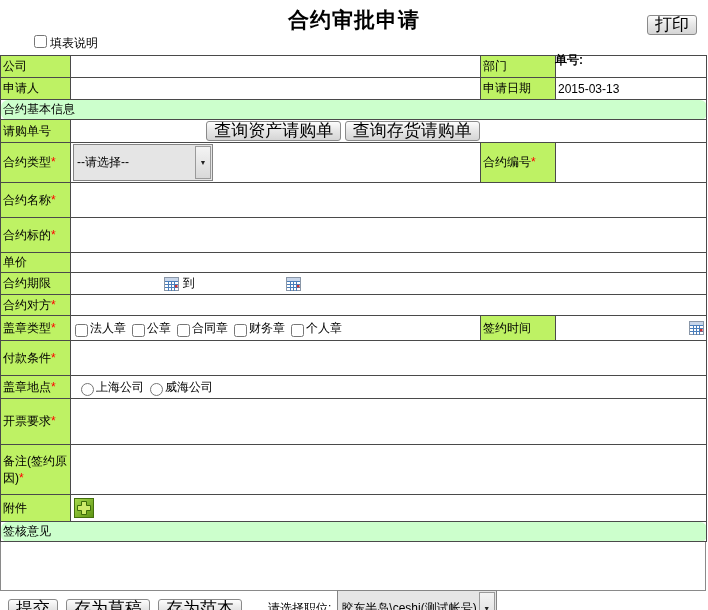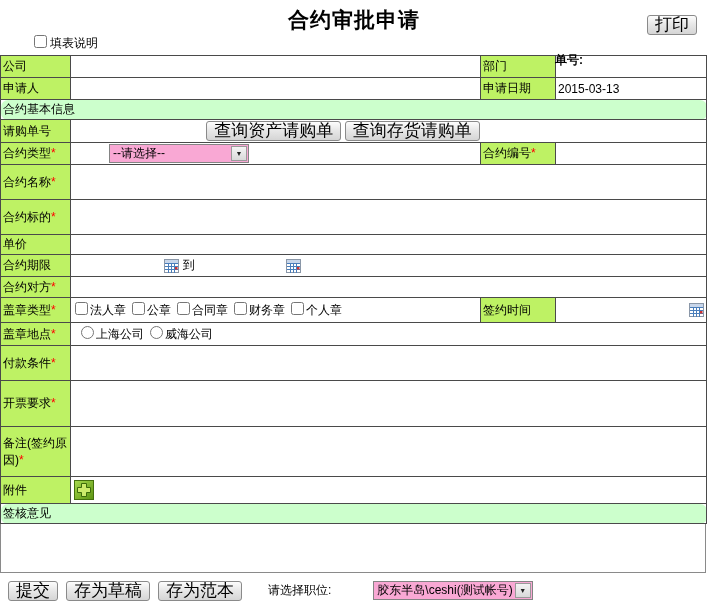--- a/index.html
+++ b/index.html
@@ -25,29 +25,29 @@
     cursor:default; white-space:nowrap;
   }
   
   table.form { border-collapse:collapse; width:706px; table-layout:fixed; margin-left:0; }
   table.form td { border:1px solid #4a4a4a; padding:1px 2px; vertical-align:middle;
     overflow:hidden; font-size:12px; }
   td.lbl { background:#bef264; }
   tr.section td { background:#ccffcc;border-radius:7px; }
   .req { color:#f00; }
   
-  .fselect { display:inline-flex; align-items:center; position:relative; background:#f9a8d4;
-    border:1px solid #848484; height:19px; padding:0 19px 0 3px; white-space:nowrap;margin-left:36px; }
+  .fselect { display:inline-flex; align-items:center; position:relative; background:#e5e5e5;
+    border:1px solid #848484; height:37px; padding:0 19px 0 3px; white-space:nowrap; }
   .fselect .arrow { position:absolute; right:1px; top:1px; bottom:1px; width:16px;
     background:linear-gradient(#f4f4f4,#d9d9d9); border:1px solid #9a9a9a;
     display:flex; align-items:center; justify-content:center; font-size:7px; color:#222; }
   
   .cal { display:inline-block; width:15px; height:14px; vertical-align:middle; }
   
-  .chk-group, .radio-group { display:flex; align-items:flex-start; }
+  .chk-group, .radio-group { display:flex; align-items:flex-end; }
   .chk-group input, .radio-group input { width:13px; height:13px; margin:0 2px 0 6px; }
   .chk-group input:first-child { margin-left:2px; }
   .radio-group input:first-child { margin-left:8px; }
   
   .plus-btn { display:inline-block; width:20px; height:20px; margin:1px 0 1px 1px;
     background:linear-gradient(135deg,#a6d94c,#5d9413); border:1px solid #44700d;
     line-height:0; text-align:center; }
   
   .opinion-box { width:706px; height:49px; border:1px solid #8a8a8a; border-top:none; background:#fff; }
   
@@ -178,35 +178,35 @@
     <td style="text-align:right">
       <span class="cal"><svg width="15" height="14" viewBox="0 0 15 14">
               <rect x="0.5" y="0.5" width="14" height="13" fill="#fff" stroke="#8a97a8"></rect>
               <rect x="1" y="1" width="13" height="3" fill="#c8d6ea"></rect>
               <path d="M1 4.5h13 M1 7.5h13 M1 10.5h13 M4.5 4v10 M7.5 4v10 M10.5 4v10" stroke="#4a7ebb" stroke-width="1" fill="none"></path>
               <rect x="11" y="8" width="2.5" height="2.5" fill="#cc3333"></rect>
             </svg></span>
     </td>
   </tr>
 
+  <tr style="height:35px">
+    <td class="lbl"><span>付款条件</span><span class="req">*</span></td>
+    <td colspan="3"></td>
+  </tr>
+
   <tr style="height:23px">
     <td class="lbl"><span>盖章地点</span><span class="req">*</span></td>
     <td colspan="3">
       <span class="radio-group">
         <input type="radio" name="sealplace" style="">
             <span>上海公司</span>
         <input type="radio" name="sealplace" style="">
             <span>威海公司</span>
       </span>
     </td>
-  </tr>
-
-  <tr style="height:35px">
-    <td class="lbl"><span>付款条件</span><span class="req">*</span></td>
-    <td colspan="3"></td>
   </tr>
 
   <tr style="height:46px">
     <td class="lbl"><span>开票要求</span><span class="req">*</span></td>
     <td colspan="3"></td>
   </tr>
 
   <tr style="height:50px">
     <td class="lbl"><span>备注(签约原因)</span><span class="req">*</span></td>
     <td colspan="3"></td>

